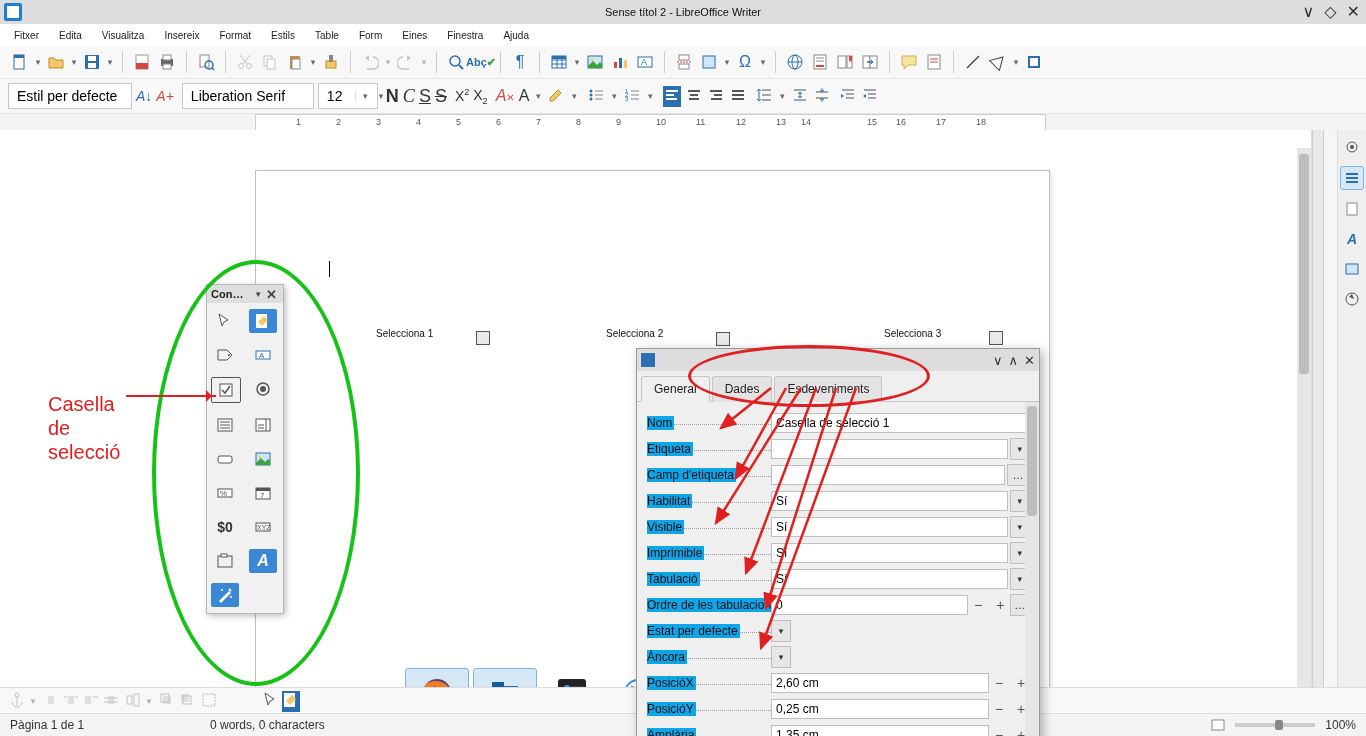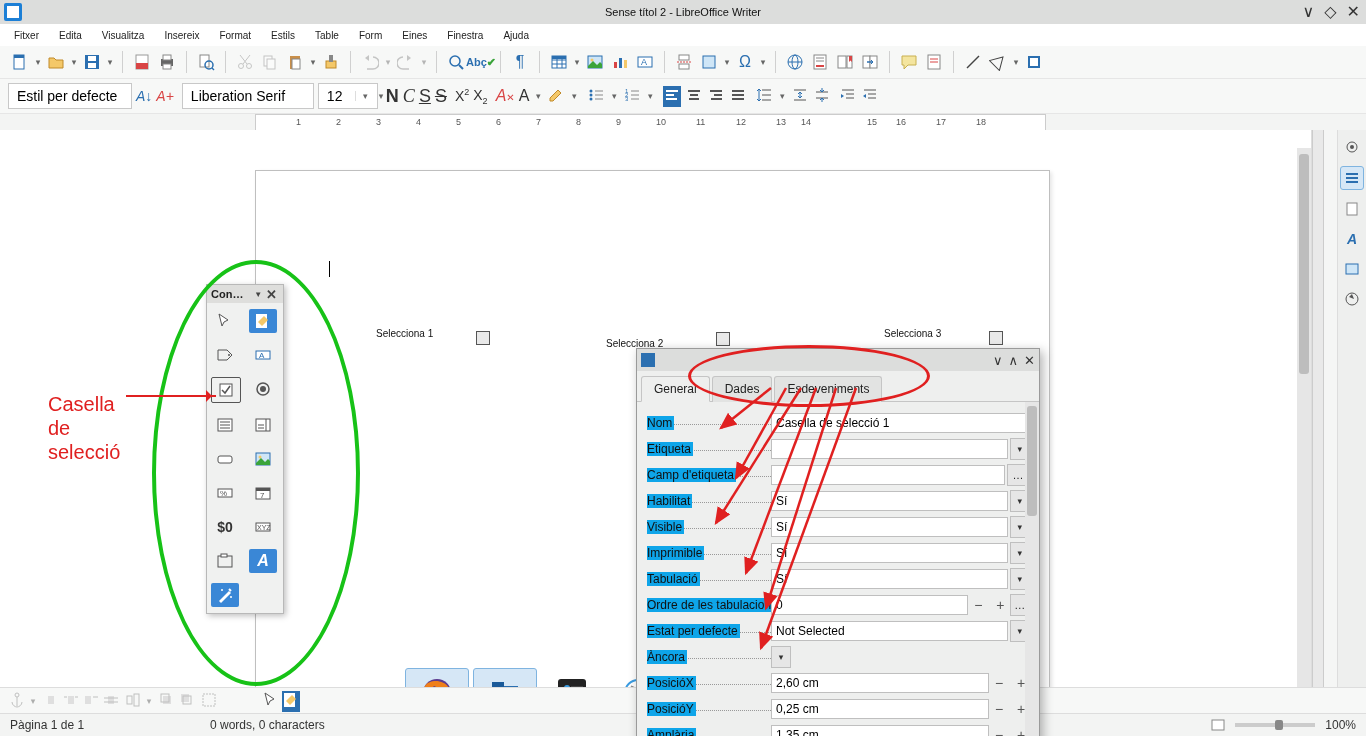--- a/index.html
+++ b/index.html
@@ -456,21 +456,21 @@
         <span style="left: 720px;">18</span>
       </div>
   </div>
 </div>
 
 <div class="doc-area">
   <div class="page">
     <div class="cursor" style="left:73px;top:90px"></div>
     <span class="cb-label" style="left:120px;top:157px">Selecciona 1</span>
     <span class="cb-box" style="left:220px;top:160px"></span>
-    <span class="cb-label" style="left:350px;top:167px">Selecciona 2</span>
+    <span class="cb-label" style="left:350px;top:157px">Selecciona 2</span>
     <span class="cb-box" style="left:460px;top:161px"></span>
     <span class="cb-label" style="left:628px;top:157px">Selecciona 3</span>
     <span class="cb-box" style="left:733px;top:160px"></span>
   </div>
 </div>
 <div class="doc-vscroll">
     <div class="thumb"></div>
   </div>
 
 <div class="side-panel">
@@ -703,21 +703,20 @@
           <div class="spin">
             <span class="sb">−</span>
             <span class="sb">+</span>
           </div>
           <div class="dots">…</div>
         </div>
       </div>
     <div class="prow">
         <div class="lbl"><span>Estat per defecte</span></div>
         <div class="fld">
-          <input value="Not Selected" style="">
           <div class="dd">▾</div>
         </div>
       </div>
     <div class="prow">
         <div class="lbl"><span>Àncora</span></div>
         <div class="fld">
           <div class="dd">▾</div>
         </div>
       </div>
     <div class="prow">

